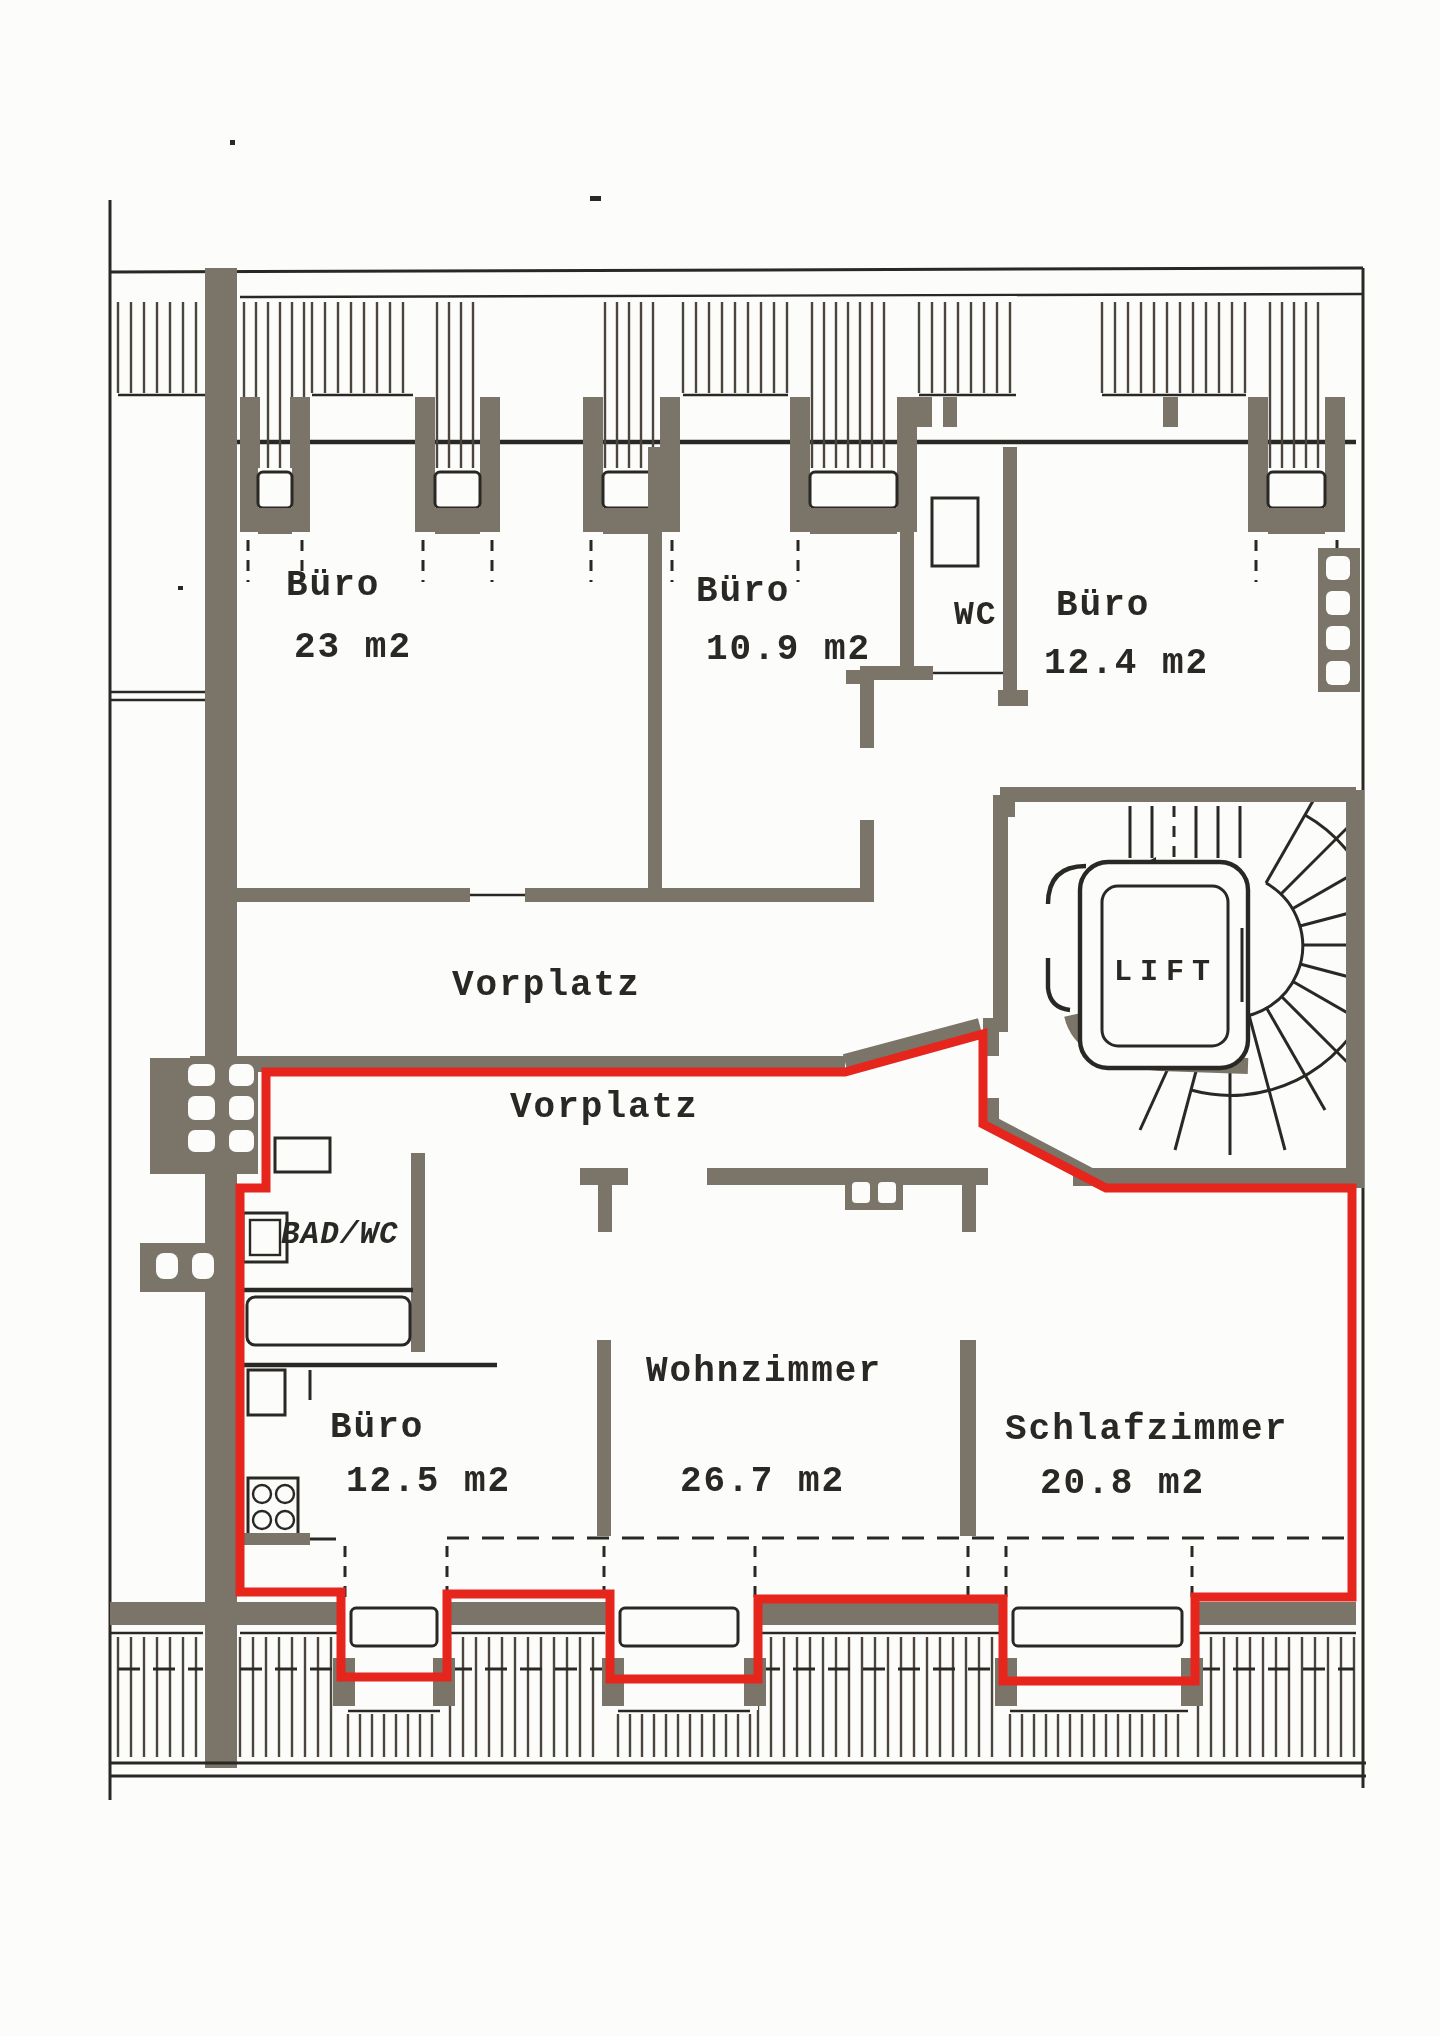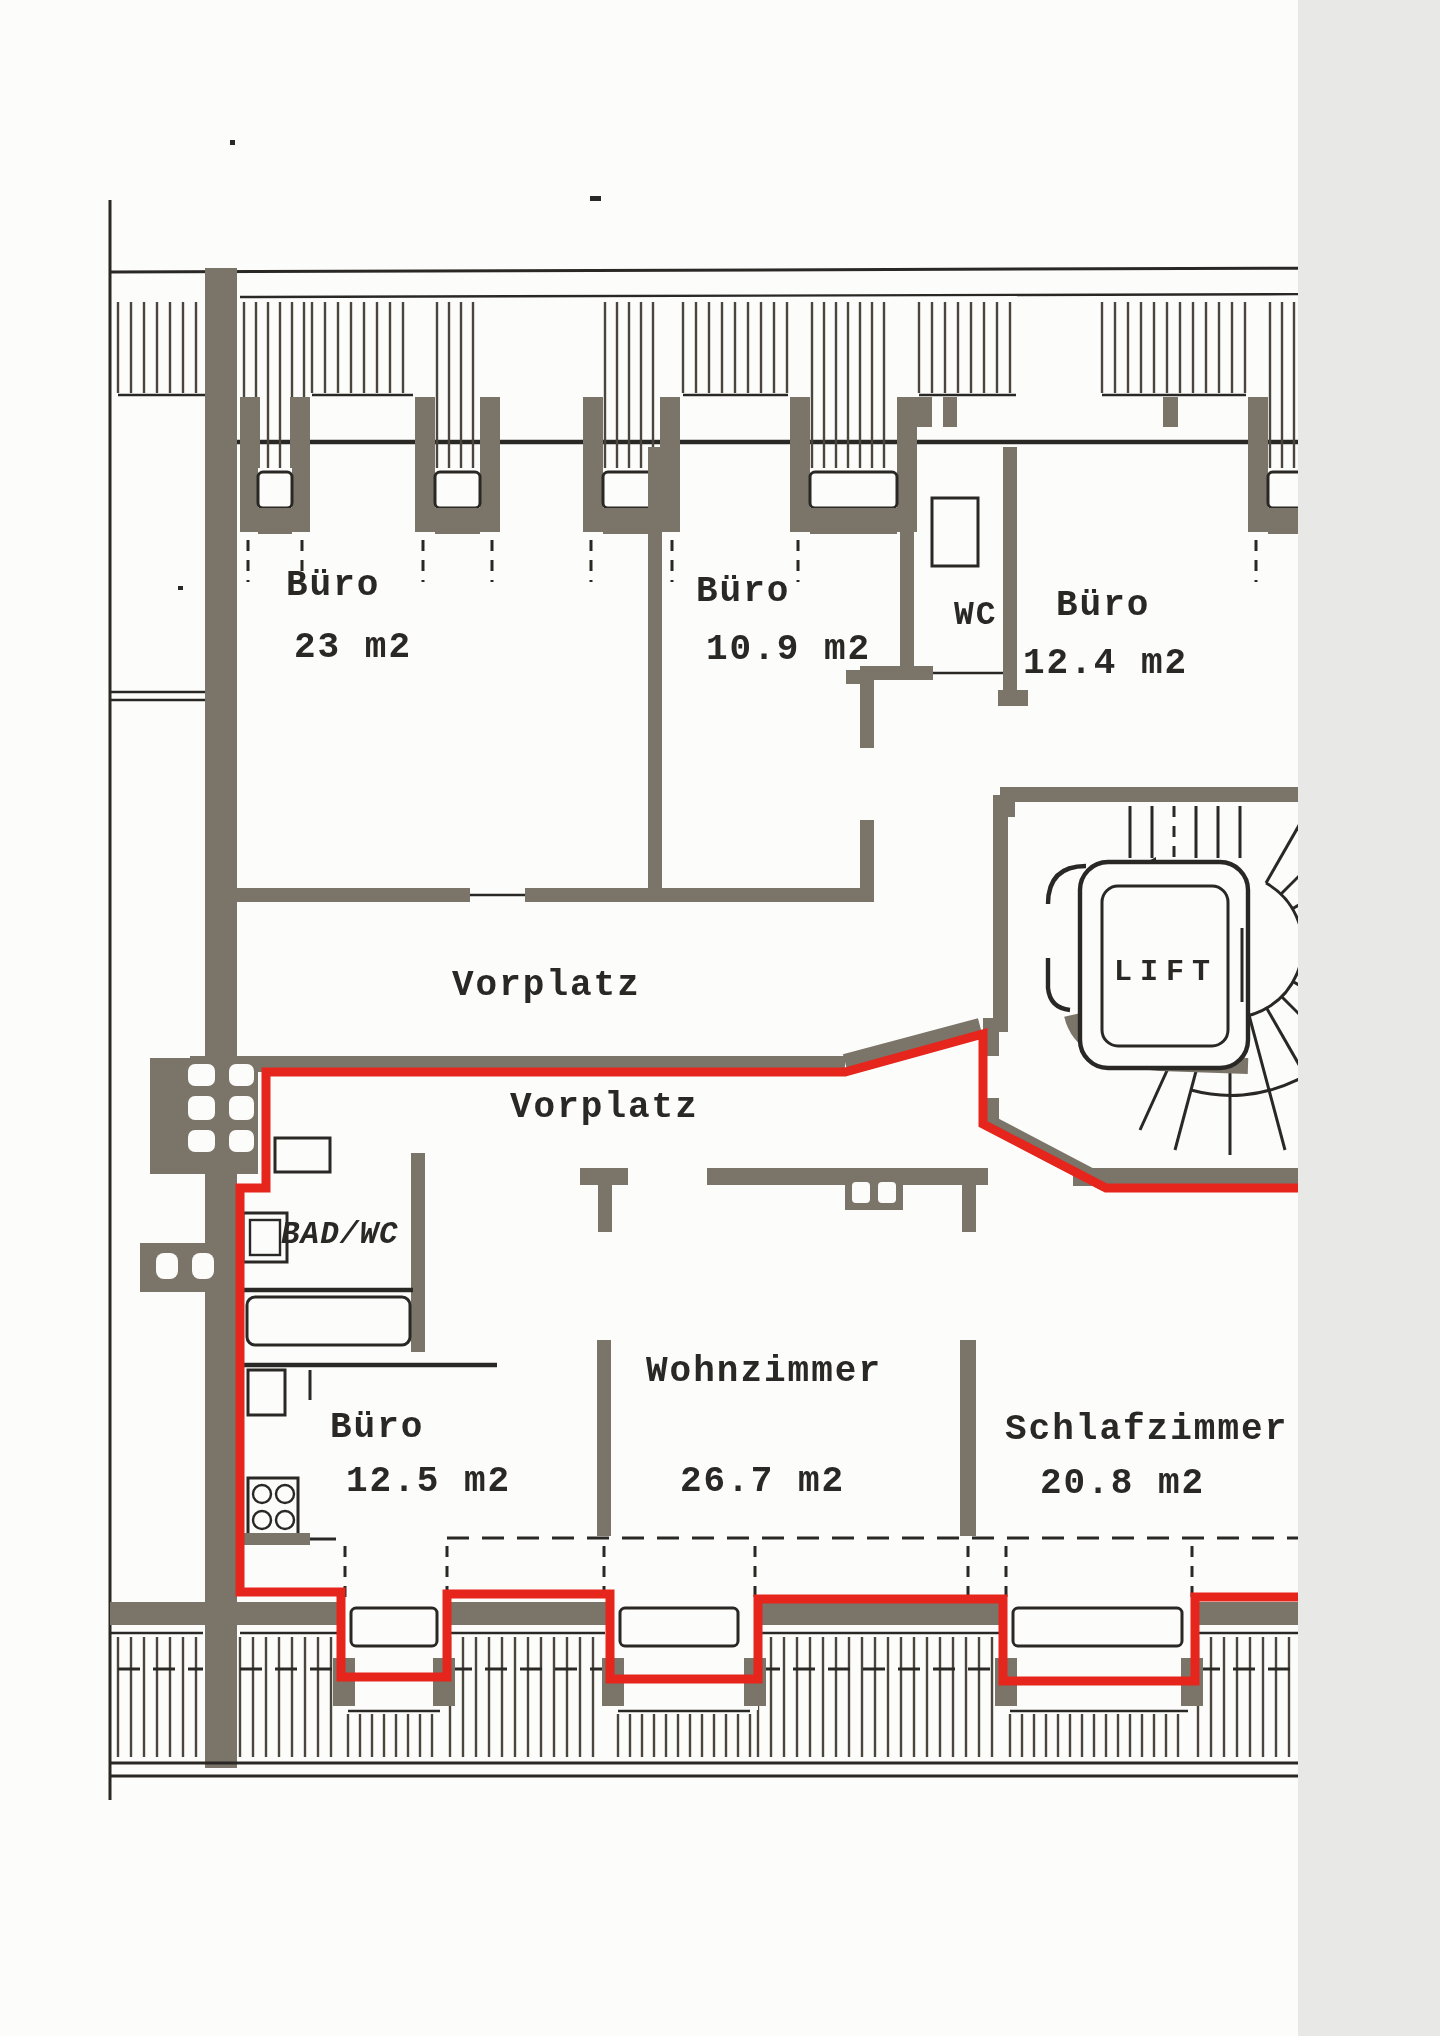--- a/index.html
+++ b/index.html
@@ -1,17 +1,17 @@
 <!DOCTYPE html>
 <html style="--highlight: #e6251d; --wall: #7b7468; --ink: #2a2825; --hatch: #4a463e; --paper: #fcfcfb;"><head>
 <meta charset="utf-8">
 <style>
   html,body{margin:0;padding:0;background:#e8e8e6;}
-  .stage{position:relative;width:1264px;height:2036px;background:var(--paper,#fcfcfb);overflow:hidden;
-         font-family:"Liberation Mono","DejaVu Sans Mono",monospace;padding-left:34px;}
+  .stage{position:relative;width:1440px;height:2036px;background:var(--paper,#fcfcfb);overflow:hidden;
+         font-family:"Liberation Mono","DejaVu Sans Mono",monospace;}
   svg{position:absolute;left:0;top:0;}
   
   .wall{fill:var(--wall,#7b7468);stroke:none;}
   .ink{stroke:var(--ink,#2a2825);fill:none;}
   .w2{stroke-width:2.4;} .w3{stroke-width:3;} .w4{stroke-width:4.4;}
   .fixt{stroke:var(--ink,#2a2825);fill:var(--paper,#fcfcfb);}
   .whitebox{fill:var(--paper,#fcfcfb);stroke:none;}
   .dash{stroke-dasharray:22 13;}
   .dashv{stroke-dasharray:11 9;}
   .red{stroke:var(--highlight,#e6251d);fill:none;stroke-width:9;stroke-linejoin:miter;}
@@ -502,21 +502,21 @@
 
 <div class="lbl" style="left:286px;top:566px">Büro</div>
 <div class="lbl" style="left:294px;top:628px">23 m2</div>
 
 <div class="lbl" style="left:696px;top:572px">Büro</div>
 <div class="lbl" style="left:706px;top:630px">10.9 m2</div>
 
 <div class="lbl s33" style="left:926px;top:598px">WC</div>
 
 <div class="lbl" style="left:1056px;top:586px">Büro</div>
-<div class="lbl" style="left:1023px;top:644px">12.4 m2</div>
+<div class="lbl" style="left:1044px;top:644px">12.4 m2</div>
 
 <div class="lbl" style="left:452px;top:966px">Vorplatz</div>
 
 <div class="lbl s30" style="left:1114px;top:956px">LIFT</div>
 
 <div class="lbl" style="left:510px;top:1088px">Vorplatz</div>
 
 <div class="lbl s31" style="left:281px;top:1218px">BAD/WC</div>
 
 <div class="lbl" style="left:330px;top:1408px">Büro</div>

